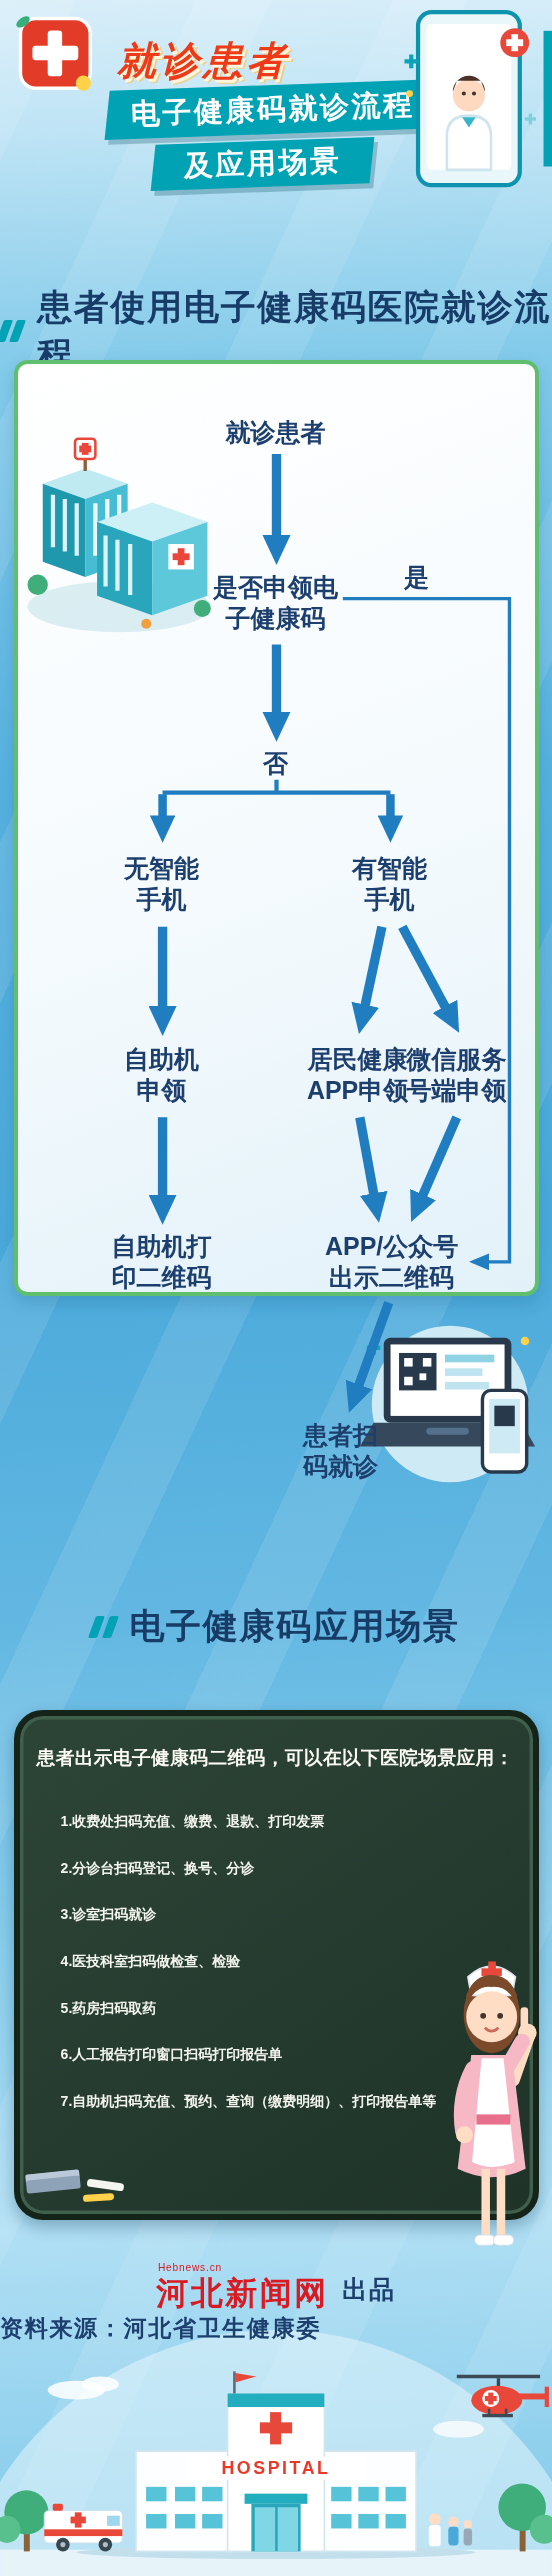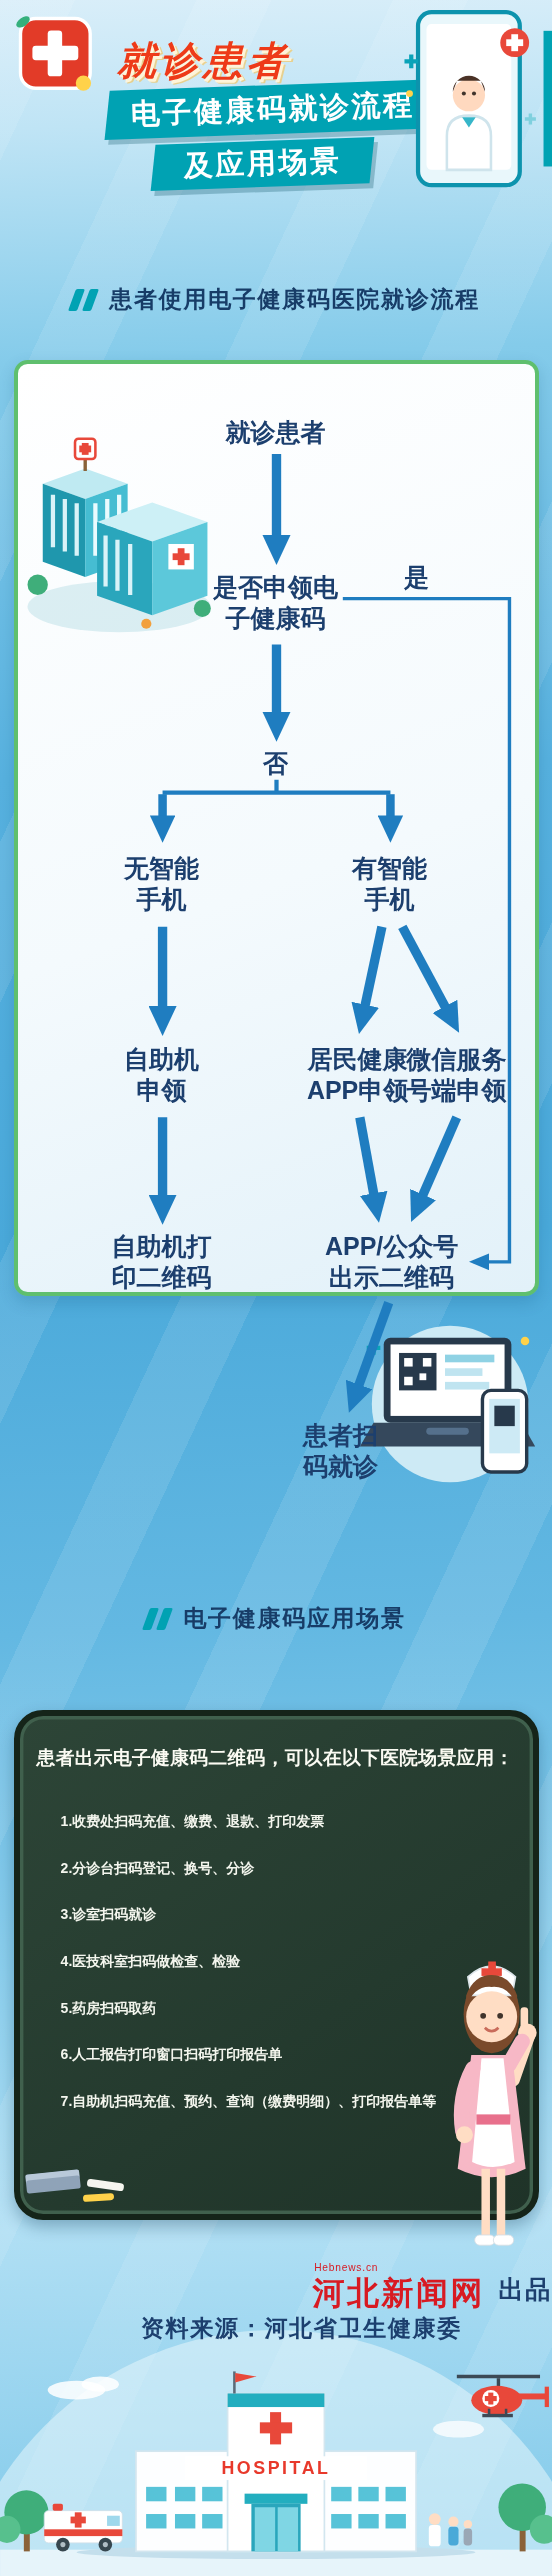--- a/index.html
+++ b/index.html
@@ -15,21 +15,21 @@
   .main-title{ left:117px; top:34px; font-size:39px; font-weight:800; font-style:italic;
     color:#ee3a18; letter-spacing:4.2px; text-shadow:2.5px 2.5px 0 rgba(255,245,220,.95),4.2px 4.2px 0 rgba(255,190,60,.55);}
   .strip{ background:#00a2b3; color:#fff; font-weight:800; display:flex; align-items:center; justify-content:center;
     transform:rotate(-2deg) skewX(-8deg); box-shadow:4.2px 5.1px 0 rgba(6,80,97,.28); letter-spacing:2.5px;}
   .strip>span{ display:inline-block; transform:skewX(8deg); }
   .strip1{ left:107px; top:85px; width:331px; height:49px; font-size:29px; }
   .strip2{ left:153px; top:141px; width:219px; height:46px; font-size:29px; }
 
   
   .sec-heading{ left:0; width:552px; display:flex; align-items:center; justify-content:center;
-    color:#173c67; font-size:23px; font-weight:800; letter-spacing:1.7px; }
+    color:#173c67; font-size:35px; font-weight:800; letter-spacing:1.7px; }
   .qmarks{ display:inline-flex; margin-right:10.2px; }
   .qmarks i{ display:inline-block; width:9.3px; height:22px; background:#00a2b3; transform:skewX(-20deg);
     margin-right:4.2px; border-radius:1.7px; }
 
   
   .flow-box{ left:13.6px; top:360px; width:525px; height:936px; border:4.2px solid #5fbf6e; border-radius:13.6px;
     background:linear-gradient(160deg,#ffffff 0%,#f4fafd 55%,#e2f1f9 100%);
     box-shadow:0 6.8px 15.3px rgba(10,70,110,.18); }
   .flow-inner{ position:absolute; inset:0; }
   .node{ position:absolute; transform:translateX(-50%); color:#1c3f6e; font-weight:800;
@@ -43,25 +43,25 @@
   .board-intro{ left:17px; top:29px; width:498px; color:#fbfbf3; font-size:18.7px; font-weight:800; letter-spacing:0.4px;}
   .board-list{ left:41px; top:88px; width:378px; color:#f4f6ee; font-size:14px; font-weight:600; list-style:none;}
   .board-list li{ line-height:34px; margin-bottom:12.7px; }
   .eraser{ left:25.5px; top:2172px; width:54px; height:18.7px; background:#8fa3b8; border-radius:2.5px;
     transform:rotate(-6deg); box-shadow:inset 0 6px 0 #b9c9d9; }
   .chalk1{ left:87px; top:2181px; width:37px; height:7.6px; background:#f5f5ef; border-radius:3.4px; transform:rotate(8deg);}
   .chalk2{ left:83px; top:2194px; width:31px; height:6.8px; background:#ffd24a; border-radius:3.4px; transform:rotate(-4deg);}
 
   
   .halo{ left:-51px; top:2330px; width:654px; height:654px; border-radius:50%; background:rgba(230,246,252,.55);}
-  .logo-row{ left:0; top:2245px; width:552px; display:flex; justify-content:flex-end; align-items:flex-end; gap:13.6px;}
+  .logo-row{ left:0; top:2245px; width:552px; display:flex; justify-content:center; align-items:flex-end; gap:13.6px;}
   .logo{ position:relative; padding-top:13.6px; color:#d81a22; font-weight:800; font-size:32px; letter-spacing:2.5px; line-height:1;}
   .logo-en{ position:absolute; top:0; left:1.7px; font-size:10.2px; font-weight:400; letter-spacing:0.8px; color:#d81a22;}
   .produced{ color:#1c3f6e; font-size:25px; font-weight:700; padding-bottom:2.5px; letter-spacing:1.7px;margin-top:28px;}
-  .source{ left:0; top:2313px; width:462px; text-align:right; color:#1c3f6e; font-size:23px; font-weight:800; letter-spacing:1.7px;}
+  .source{ left:0; top:2313px; width:462px; text-align:left; color:#1c3f6e; font-size:23px; font-weight:800; letter-spacing:1.7px;}
 </style>
 </head>
 <body>
 
 <div class="page">
 
   <svg class="abs" style="left:12px;top:10.2px" width="85" height="85" viewBox="0 0 100 100">
     <rect x="10" y="10" width="82" height="82" rx="18" fill="#e23b28" stroke="#fff" stroke-width="4"></rect>
     <rect x="42" y="24" width="17" height="54" rx="4" fill="#fff"></rect>
     <rect x="24" y="42" width="54" height="17" rx="4" fill="#fff"></rect>

